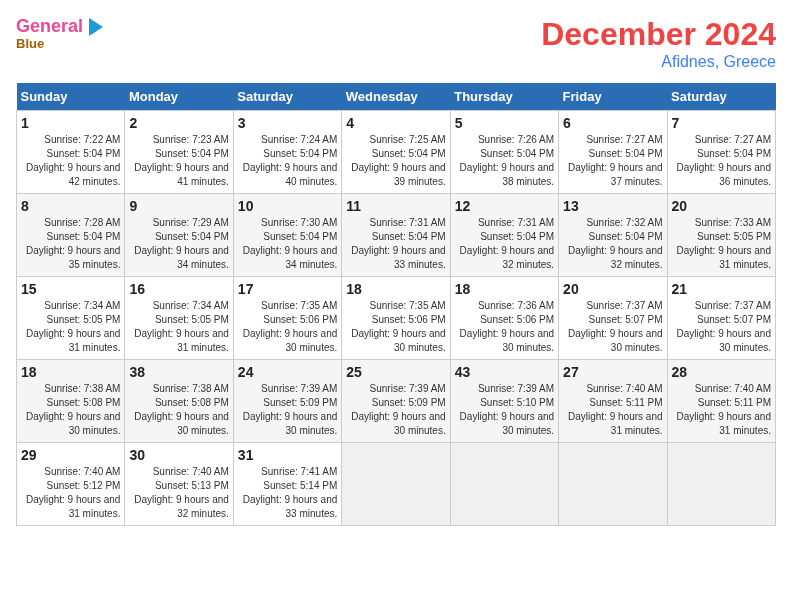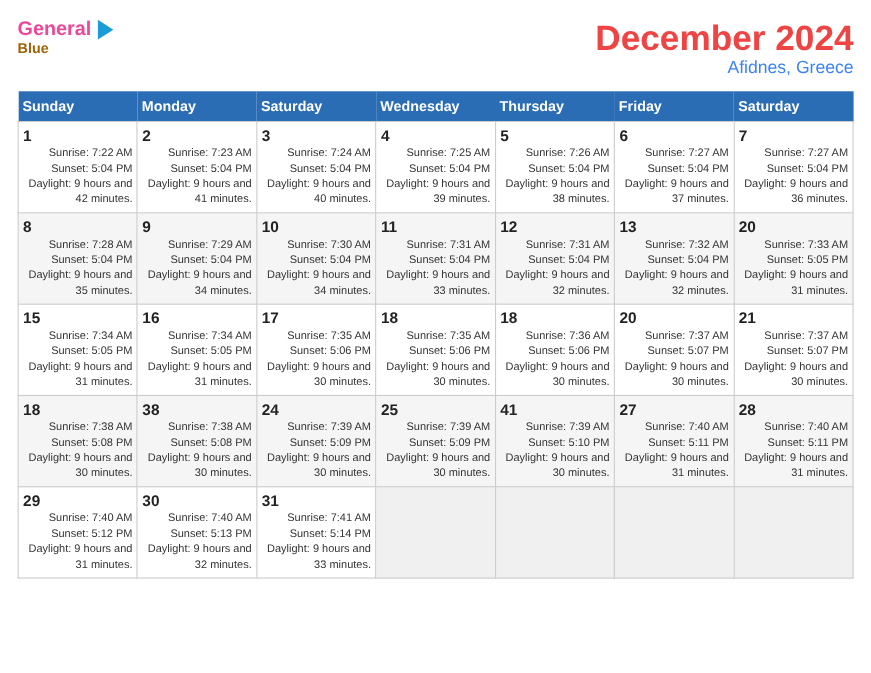--- a/index.html
+++ b/index.html
@@ -303,21 +303,21 @@
       </td>
         <td>
         <span class="day-num">25</span>
         <div class="day-info">
           Sunrise: 7:39 AM<br>
           Sunset: 5:09 PM<br>
           Daylight: 9 hours and 30 minutes.
         </div>
       </td>
         <td>
-        <span class="day-num">41</span>
+        <span class="day-num">43</span>
         <div class="day-info">
           Sunrise: 7:39 AM<br>
           Sunset: 5:10 PM<br>
           Daylight: 9 hours and 30 minutes.
         </div>
       </td>
         <td>
         <span class="day-num">27</span>
         <div class="day-info">
           Sunrise: 7:40 AM<br>

